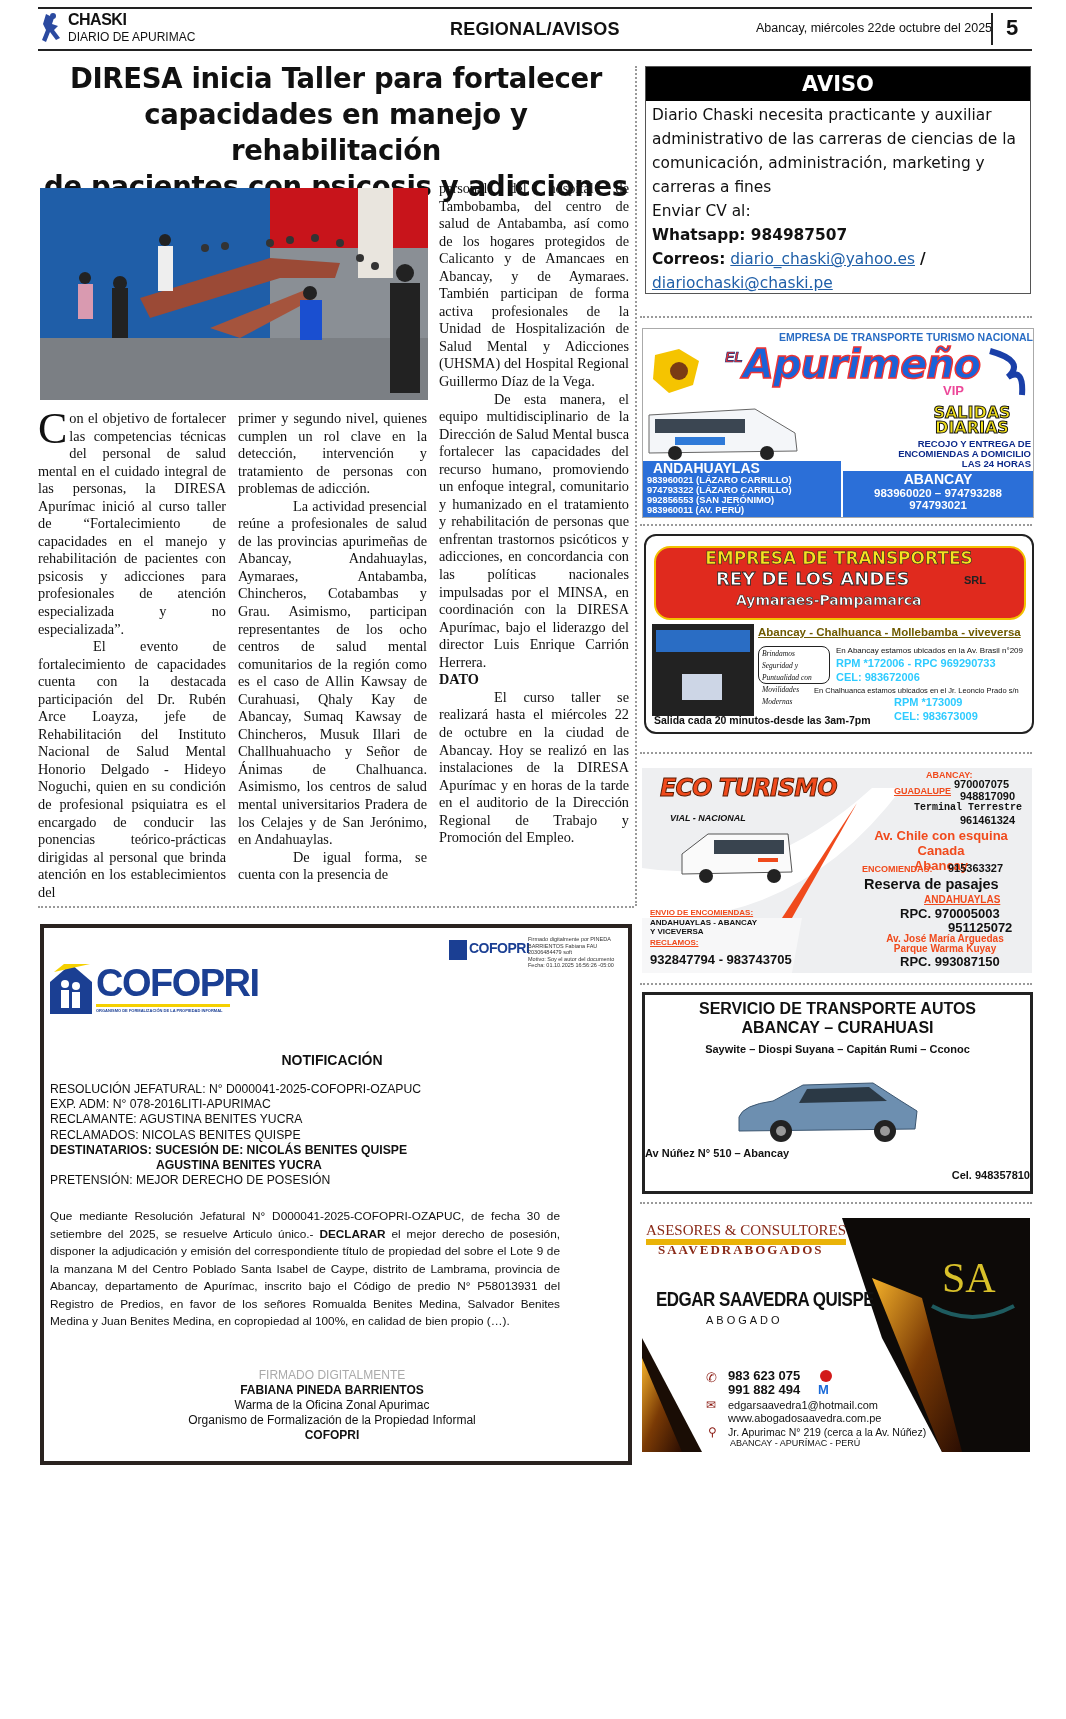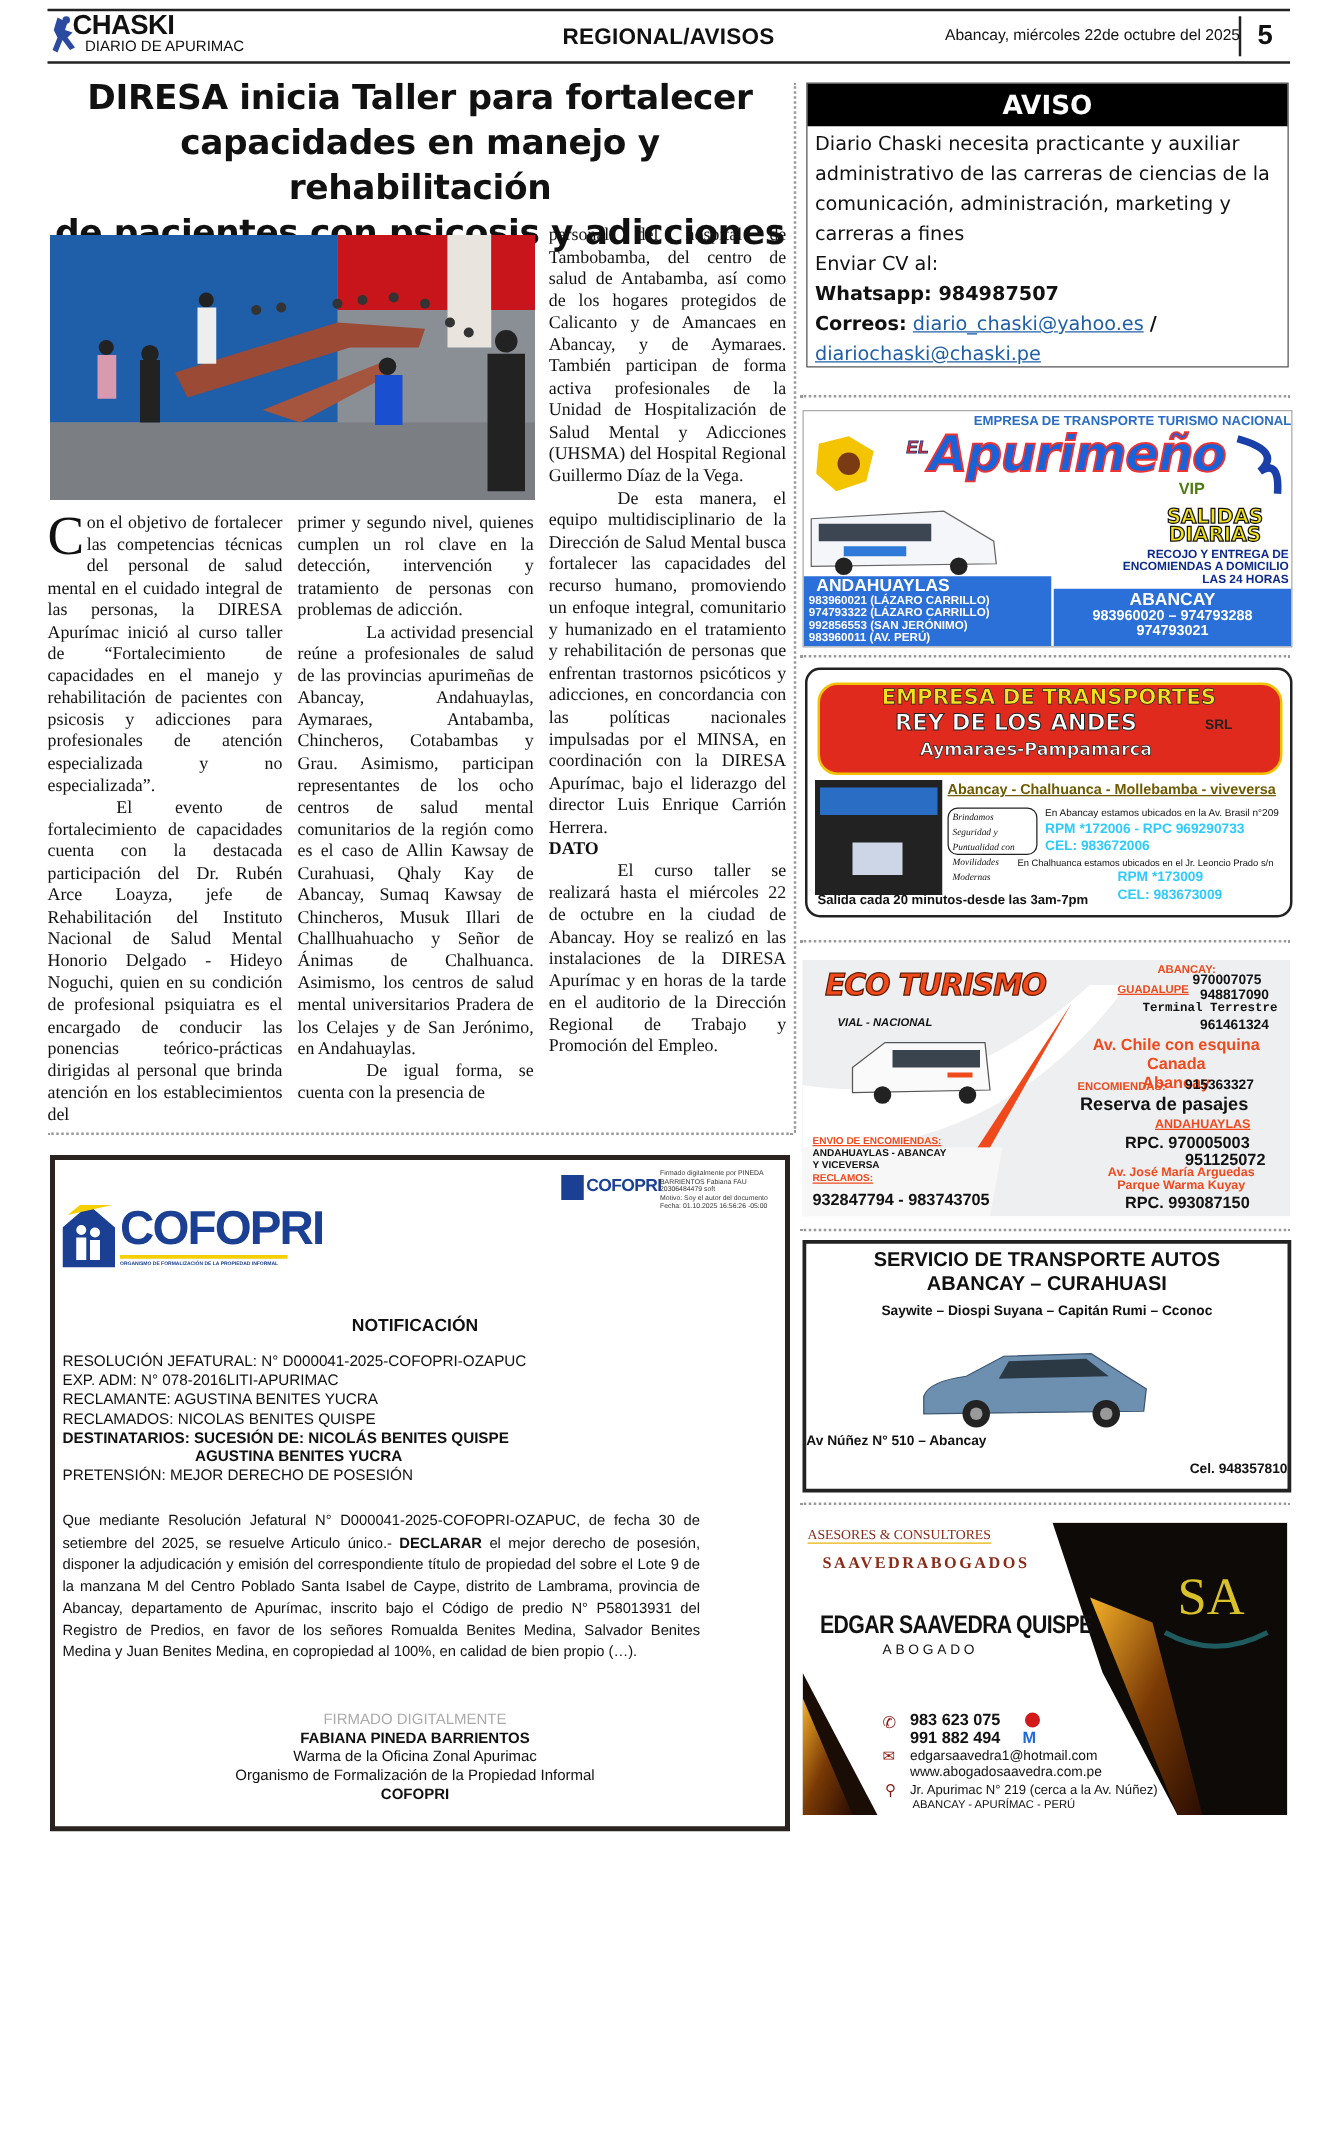--- a/index.html
+++ b/index.html
@@ -1,21 +1,21 @@
 <!DOCTYPE html>
 <html><head>
 <meta charset="utf-8">
 <style>
   html,body{margin:0;padding:0;background:#fff;}
   body{width:1066px;height:1719px;position:relative;overflow:hidden;font-family:"Liberation Sans",sans-serif;color:#111;}
   .abs{position:absolute;}
   
   #header{left:38px;top:7px;width:994px;height:40px;border-top:2px solid #222;border-bottom:2px solid #222;}
   #logo-fig{left:2px;top:3px;width:26px;height:34px;}
-  #brand{left:20px;top:1px;font-weight:bold;font-size:22px;line-height:20px;letter-spacing:-0.5px;}
+  #brand{left:30px;top:1px;font-weight:bold;font-size:16px;line-height:20px;letter-spacing:-0.5px;}
   #brand-sub{left:30px;top:22px;font-size:12px;line-height:13px;}
   #section{left:412px;top:10px;font-weight:bold;font-size:18px;letter-spacing:0.2px;}
   #date{left:718px;top:12px;font-size:12.5px;}
   #pdiv{left:953px;top:4px;width:2px;height:32px;background:#222;}
   #pnum{left:968px;top:6px;font-weight:bold;font-size:22px;}
   
   #headline{left:38px;top:60px;width:596px;text-align:center;font-family:"DejaVu Sans",sans-serif;font-weight:bold;font-size:27.5px;line-height:36px;letter-spacing:-0.3px;}
   #photo{left:40px;top:188px;width:388px;height:212px;overflow:hidden;}
   .col{font-family:"Liberation Serif",serif;font-size:14.3px;line-height:17.55px;text-align:justify;hyphens:none;}
   .col p{margin:0;}
@@ -125,21 +125,21 @@
     <div style="font-weight:bold">Whatsapp: 984987507</div>
     <div><b>Correos:</b> <a>diario_chaski@yahoo.es</a> <b>/</b></div>
     <div><a>diariochaski@chaski.pe</a></div>
   </div>
 </div>
 
 <div class="abs ad" style="left:642px;top:328px;width:390px;height:188px;background:#fff;border:1px solid #aaa;">
   <div class="abs" style="left:0;top:2px;width:390px;text-align:right;font-weight:bold;font-size:10.5px;color:#2a6dc4;">EMPRESA DE TRANSPORTE TURISMO NACIONAL</div>
   <div class="abs" style="left:82px;top:20px;font-weight:bold;font-style:italic;font-size:14px;color:#e33;-webkit-text-stroke:0.6px #0b2a7a;">EL</div>
   <div class="abs" style="left:100px;top:12px;font-family:'DejaVu Sans',sans-serif;font-weight:bold;font-style:italic;font-size:40px;color:#1a62d8;-webkit-text-stroke:1.5px #e33;letter-spacing:-1px;">Apurimeño</div>
-  <div class="abs" style="left:300px;top:54px;font-weight:bold;font-size:13px;color:#4d7c0f;text-align:center;">VIP</div>
+  <div class="abs" style="left:300px;top:54px;font-weight:bold;font-size:13px;color:#ec4899;text-align:center;">VIP</div>
   <svg class="abs" style="left:345px;top:18px;" width="40" height="50" viewBox="0 0 40 50">
       <path d="M2 4 Q38 14 20 30 Q36 20 34 48" stroke="#1a3fa8" stroke-width="6" fill="none"></path>
     </svg>
   <svg class="abs" style="left:6px;top:16px;" width="60" height="52" viewBox="0 0 60 52">
       <path d="M6 10 L30 4 L50 16 L44 40 L20 48 L4 34 Z" fill="#f5c400"></path>
       <circle cx="30" cy="26" r="9" fill="#7a3b14"></circle>
     </svg>
   <svg class="abs" style="left:2px;top:72px;" width="160" height="60" viewBox="0 0 160 60">
       <path d="M4 14 L110 8 L150 32 L152 50 L4 52 Z" fill="#f4f6f9" stroke="#666"></path>
       <rect x="10" y="18" width="90" height="14" fill="#3b4652"></rect>
@@ -263,21 +263,21 @@
           <stop offset="0.5" stop-color="#7a3a05"></stop>
           <stop offset="1" stop-color="#2a0d02"></stop>
         </linearGradient>
       </defs>
     <polygon points="200,0 388,0 388,234 300,234 240,120" fill="#0d0a08"></polygon>
     <polygon points="230,60 280,80 320,234 300,234" fill="url(#gold)"></polygon>
     <polygon points="0,120 0,234 60,234" fill="#1a0d05"></polygon>
     <polygon points="0,140 0,234 40,234" fill="url(#gold)"></polygon>
     <path d="M290 88 Q330 110 372 88" stroke="#1e5b5f" stroke-width="4" fill="none"></path>
   </svg>
-  <div class="abs" style="left:4px;top:4px;font-family:'Liberation Serif',serif;font-size:11px;color:#8a2a18;border-bottom:1px solid #eab308;">ASESORES &amp; CONSULTORES</div>
+  <div class="abs" style="left:4px;top:4px;font-family:'Liberation Serif',serif;font-size:15px;color:#8a2a18;border-bottom:6px solid #eab308;">ASESORES &amp; CONSULTORES</div>
   <div class="abs" style="left:16px;top:24px;font-family:'Liberation Serif',serif;font-weight:bold;font-size:13px;letter-spacing:2px;color:#8a2a18;">SAAVEDRABOGADOS</div>
   <div class="abs" style="left:300px;top:36px;font-family:'Liberation Serif',serif;font-size:42px;color:#d9c12a;">SA</div>
   <div class="abs" style="left:14px;top:72px;font-weight:bold;font-size:17px;letter-spacing:-0.5px;transform:scaleY(1.2);">EDGAR SAAVEDRA QUISPE</div>
   <div class="abs" style="left:64px;top:96px;font-size:11px;letter-spacing:3px;">ABOGADO</div>
   <div class="abs" style="left:64px;top:152px;font-size:13px;color:#8a1a12;">✆</div>
   <div class="abs" style="left:86px;top:150px;font-weight:bold;font-size:13px;">983 623 075</div>
   <div class="abs" style="left:86px;top:164px;font-weight:bold;font-size:13px;">991 882 494</div>
   <div class="abs" style="left:178px;top:152px;width:12px;height:12px;border-radius:50%;background:#d21a1a;"></div>
   <div class="abs" style="left:176px;top:164px;font-weight:bold;font-size:13px;color:#1a6ad8;">M</div>
   <div class="abs" style="left:64px;top:180px;font-size:12px;color:#8a1a12;">✉</div>

